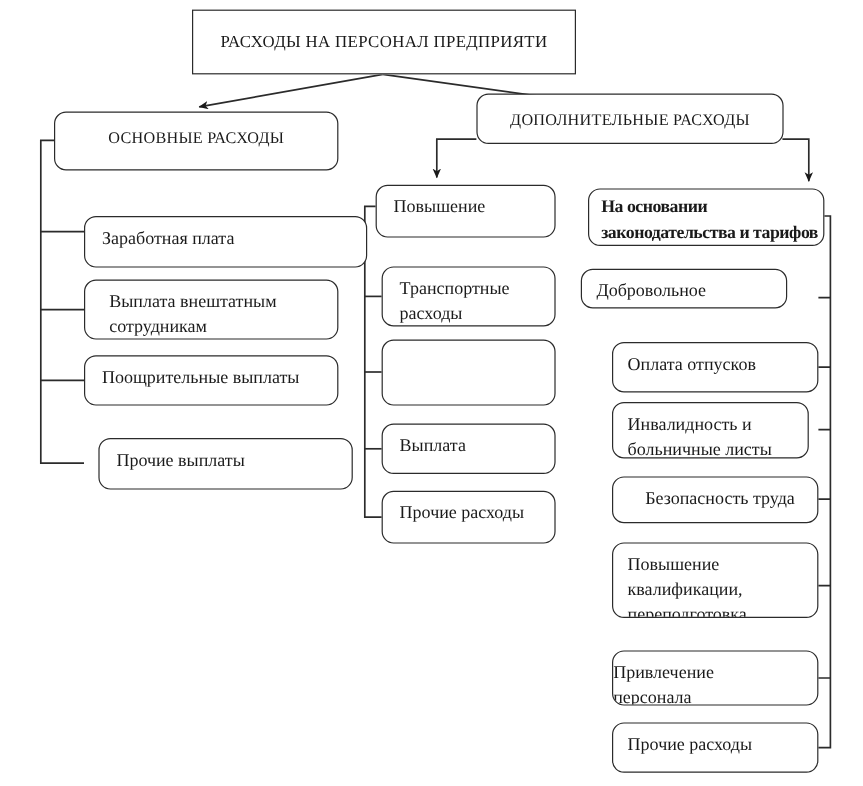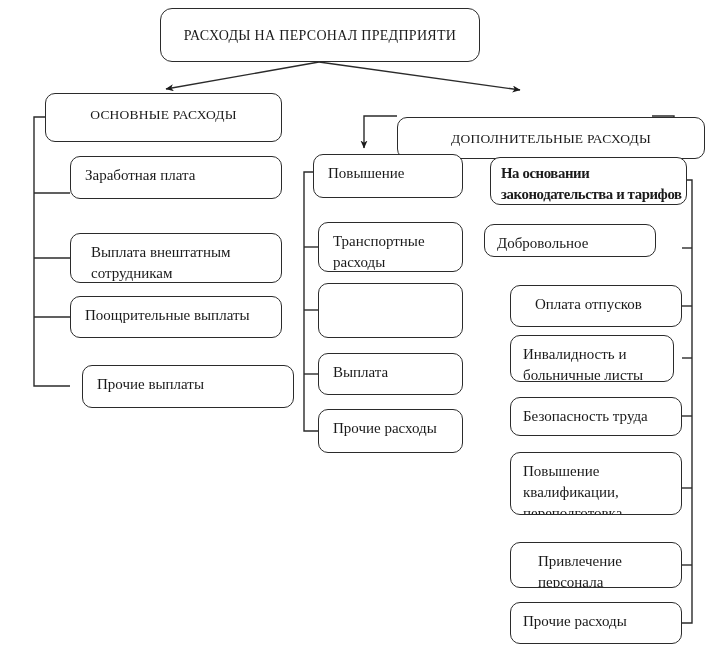--- a/index.html
+++ b/index.html
@@ -22,21 +22,21 @@
     line-height:21px;
     white-space:pre;
     padding:8px 4px 0 14px;
     overflow:hidden;
   }
   .box--title{
     font-size:14px;
     letter-spacing:.3px;
     display:flex;align-items:center;justify-content:center;
     padding:0 8px;text-align:center;
-    border-radius:12px;
+    border-radius:0;
   }
   .box--header{
     font-size:13.5px;
     letter-spacing:.2px;
     text-align:center;
     padding:10px 4px 0 4px;
   }
   .box--header-mid{
     text-align:center;
     padding:0 6px;
@@ -91,46 +91,46 @@
       <path d="M 692 416 L 682 416"></path>
       <path d="M 692 488 L 682 488"></path>
       <path d="M 692 565 L 682 565"></path>
     </g>
   </svg>
 
   <div class="box box--title" style="left:160px;top:8px;width:320px;height:54px;">РАСХОДЫ НА ПЕРСОНАЛ ПРЕДПРИЯТИ</div>
 
   <div class="box box--header" style="left:45px;top:93px;width:237px;height:49px;">ОСНОВНЫЕ РАСХОДЫ</div>
 
-  <div class="box" style="left:70px;top:156px;width:212px;height:43px;">Заработная плата</div>
+  <div class="box" style="left:70px;top:180px;width:236px;height:43px;">Заработная плата</div>
   <div class="box" style="left:70px;top:233px;width:212px;height:50px;padding-left:20px;">Выплата внештатным
 сотрудникам</div>
   <div class="box" style="left:70px;top:296px;width:212px;height:42px;">Поощрительные выплаты</div>
   <div class="box" style="left:82px;top:365px;width:212px;height:43px;">Прочие выплаты</div>
 
-  <div class="box box--header-mid" style="left:397px;top:78px;width:308px;height:42px;font-size:13.5px;letter-spacing:.2px;margin-top:39px;">ДОПОЛНИТЕЛЬНЫЕ РАСХОДЫ</div>
+  <div class="box box--header-mid" style="left:397px;top:78px;width:256px;height:42px;font-size:13.5px;letter-spacing:.2px;">ДОПОЛНИТЕЛЬНЫЕ РАСХОДЫ</div>
 
   <div class="box" style="left:313px;top:154px;width:150px;height:44px;">Повышение</div>
   <div class="box" style="left:318px;top:222px;width:145px;height:50px;">Транспортные
 расходы</div>
   <div class="box" style="left:318px;top:283px;width:145px;height:55px;">
     <span class="misspelled">Медикооздорови-</span>
     
   </div>
   <div class="box" style="left:318px;top:353px;width:145px;height:42px;">Выплата</div>
   <div class="box" style="left:318px;top:409px;width:145px;height:44px;">Прочие расходы</div>
 
   <div class="box box--statutory-header" style="left:490px;top:157px;width:197px;height:48px;">На основании
 законодательства и тарифов</div>
   <div class="box" style="left:484px;top:224px;width:172px;height:33px;padding-left:12px;">Добровольное
 страхование</div>
-  <div class="box" style="left:510px;top:285px;width:172px;height:42px;padding-left:24px;">Оплата отпусков</div>
+  <div class="box" style="left:510px;top:285px;width:172px;height:42px;padding-left:12px;">Оплата отпусков</div>
   <div class="box" style="left:510px;top:335px;width:164px;height:47px;padding-left:12px;">Инвалидность и
 больничные листы</div>
-  <div class="box" style="left:510px;top:397px;width:172px;height:39px;padding-left:12px;">Безопасность труда</div>
+  <div class="box" style="left:510px;top:397px;width:172px;height:39px;padding-left:12px;text-align:center;">Безопасность труда</div>
   <div class="box" style="left:510px;top:452px;width:172px;height:63px;padding-left:12px;">Повышение
 квалификации,
 переподготовка</div>
-  <div class="box" style="left:510px;top:542px;width:172px;height:46px;padding-left:27px;">Привлечение
+  <div class="box" style="left:510px;top:542px;width:172px;height:46px;padding-left:0;">Привлечение
 персонала</div>
   <div class="box" style="left:510px;top:602px;width:172px;height:42px;padding-left:12px;">Прочие расходы</div>
 
 </div>
 
 </body></html>

